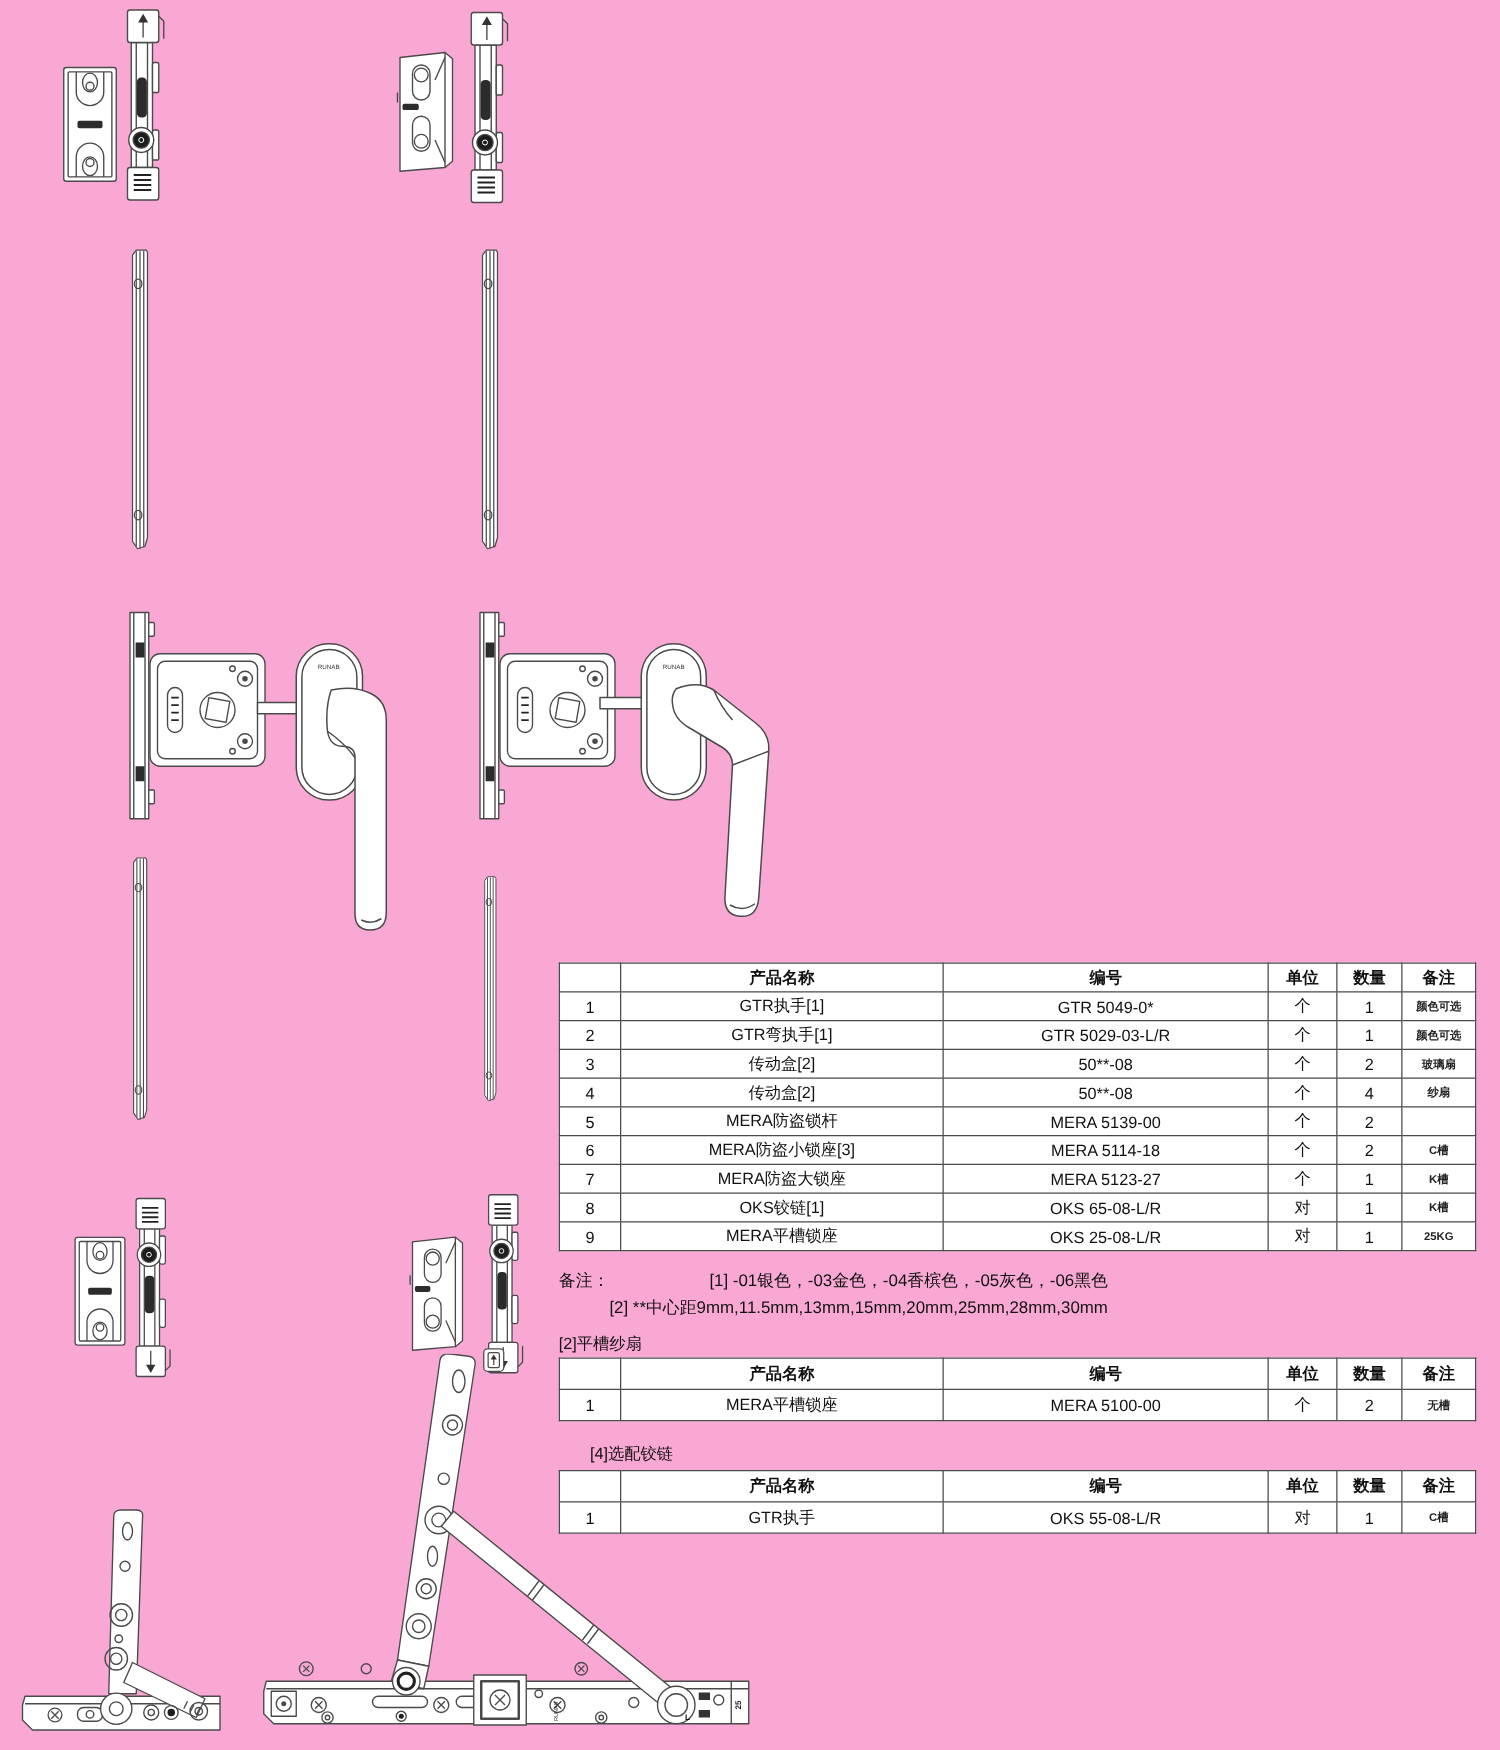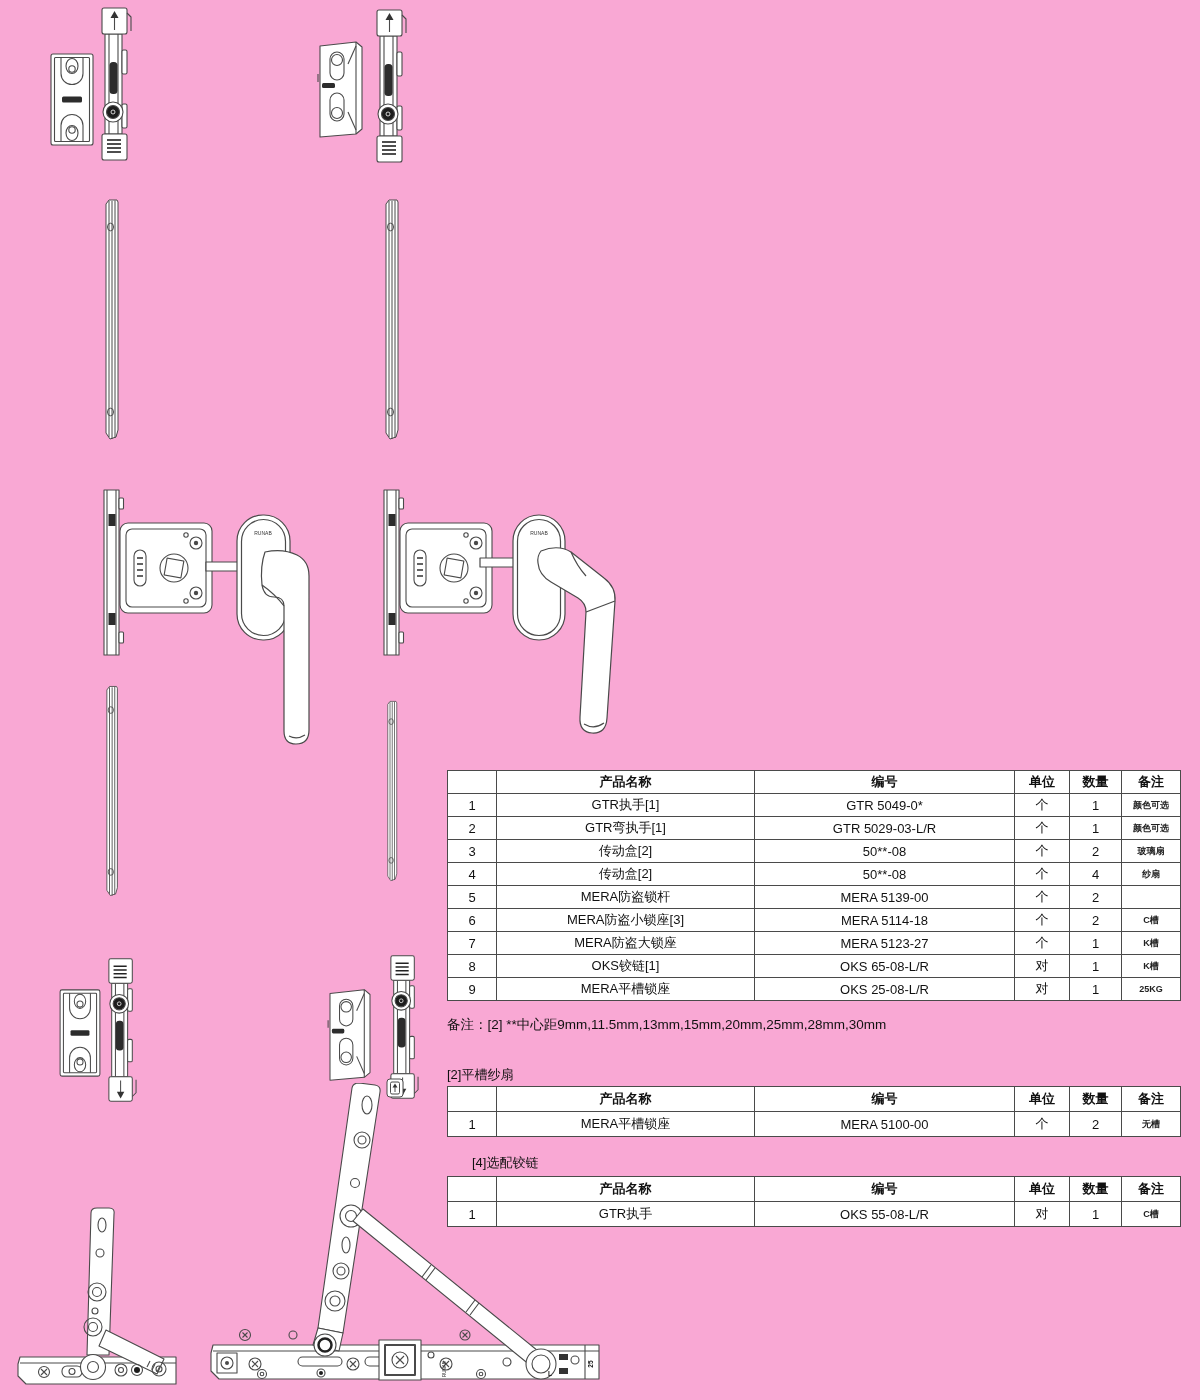--- a/index.html
+++ b/index.html
@@ -437,20 +437,21 @@
           <td>对</td>
           <td>1</td>
           <td class="note-cell">25KG</td>
         </tr>
       </tbody>
     </table>
 
   <div class="notes abs" style="left:447px; top:1014px">
     <span class="prefix">备注：</span>
     <span>
+      <span style="display:block">[1] -01银色，-03金色，-04香槟色，-05灰色，-06黑色</span>
       <span style="display:block">[2] **中心距9mm,11.5mm,13mm,15mm,20mm,25mm,28mm,30mm</span>
     </span>
   </div>
 
   <div class="section-label abs" style="left:447px; top:1066px">[2]平槽纱扇</div>
   <table class="parts small abs" style="left:447px; top:1086px">
     <colgroup>
         <col class="c0">
         <col class="c1">
         <col class="c2">

